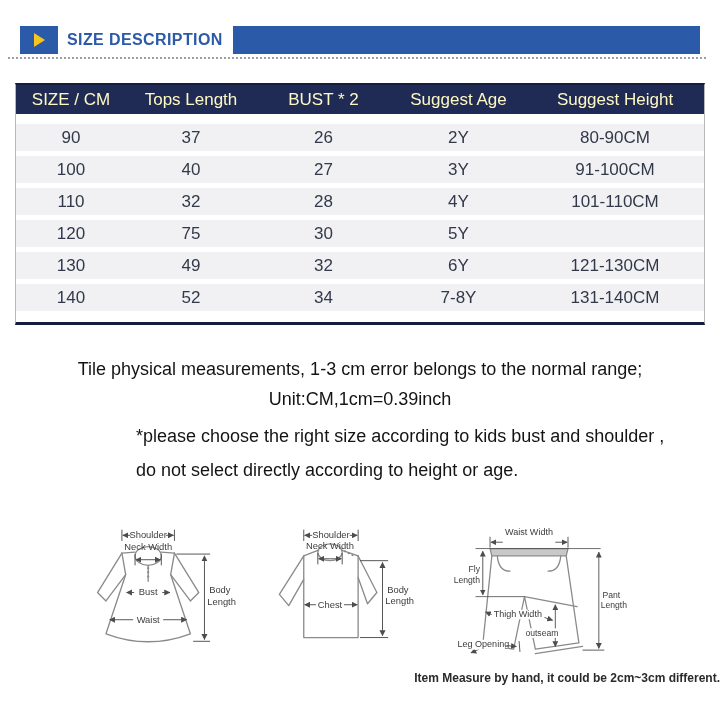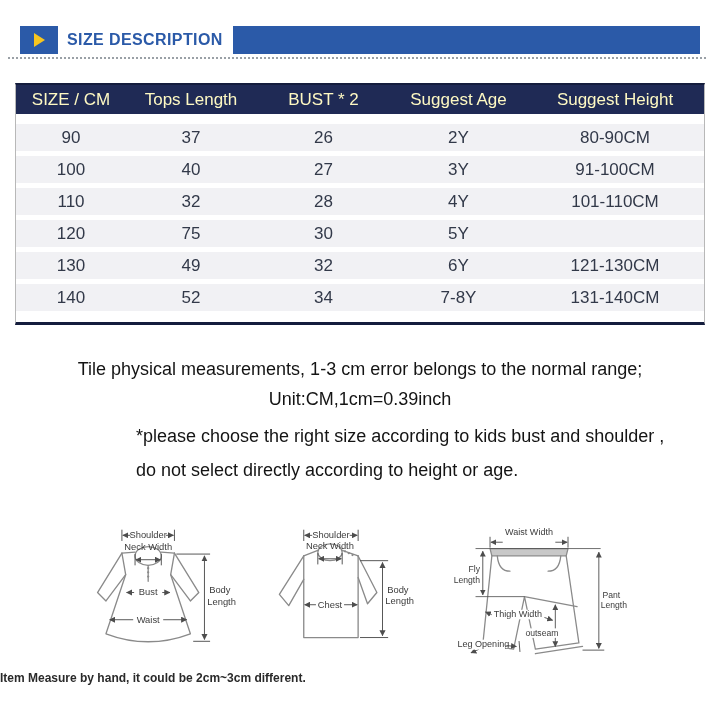--- a/index.html
+++ b/index.html
@@ -32,21 +32,21 @@
 
   
   .diagrams{display:flex;justify-content:center;align-items:flex-start;gap:28px;margin-top:44px;}
   .diagrams svg{display:block;overflow:visible;}
   .garment{stroke:#8a8a8a;stroke-width:1.4;fill:none;stroke-linejoin:round;stroke-linecap:round;}
   .meas{stroke:#4d4d4d;stroke-width:1;fill:none;}
   .dlabel{font-family:"Liberation Sans",sans-serif;font-size:10px;fill:#3c3c3c;stroke:none;}
   .dlabel.small{font-size:9.5px;}
   .mask{fill:#ffffff;stroke:none;}
 
-  .measure-note{text-align:left;font-size:12px;font-weight:700;color:#2a2a2a;margin:10px 0 0 0;}
+  .measure-note{text-align:right;font-size:12px;font-weight:700;color:#2a2a2a;margin:10px 0 0 0;}
 </style>
 </head>
 <body>
 
 <div class="page">
 
   <div class="hdr">
     <div class="hdr-icon">
         <div class="tri"></div>
       </div>

